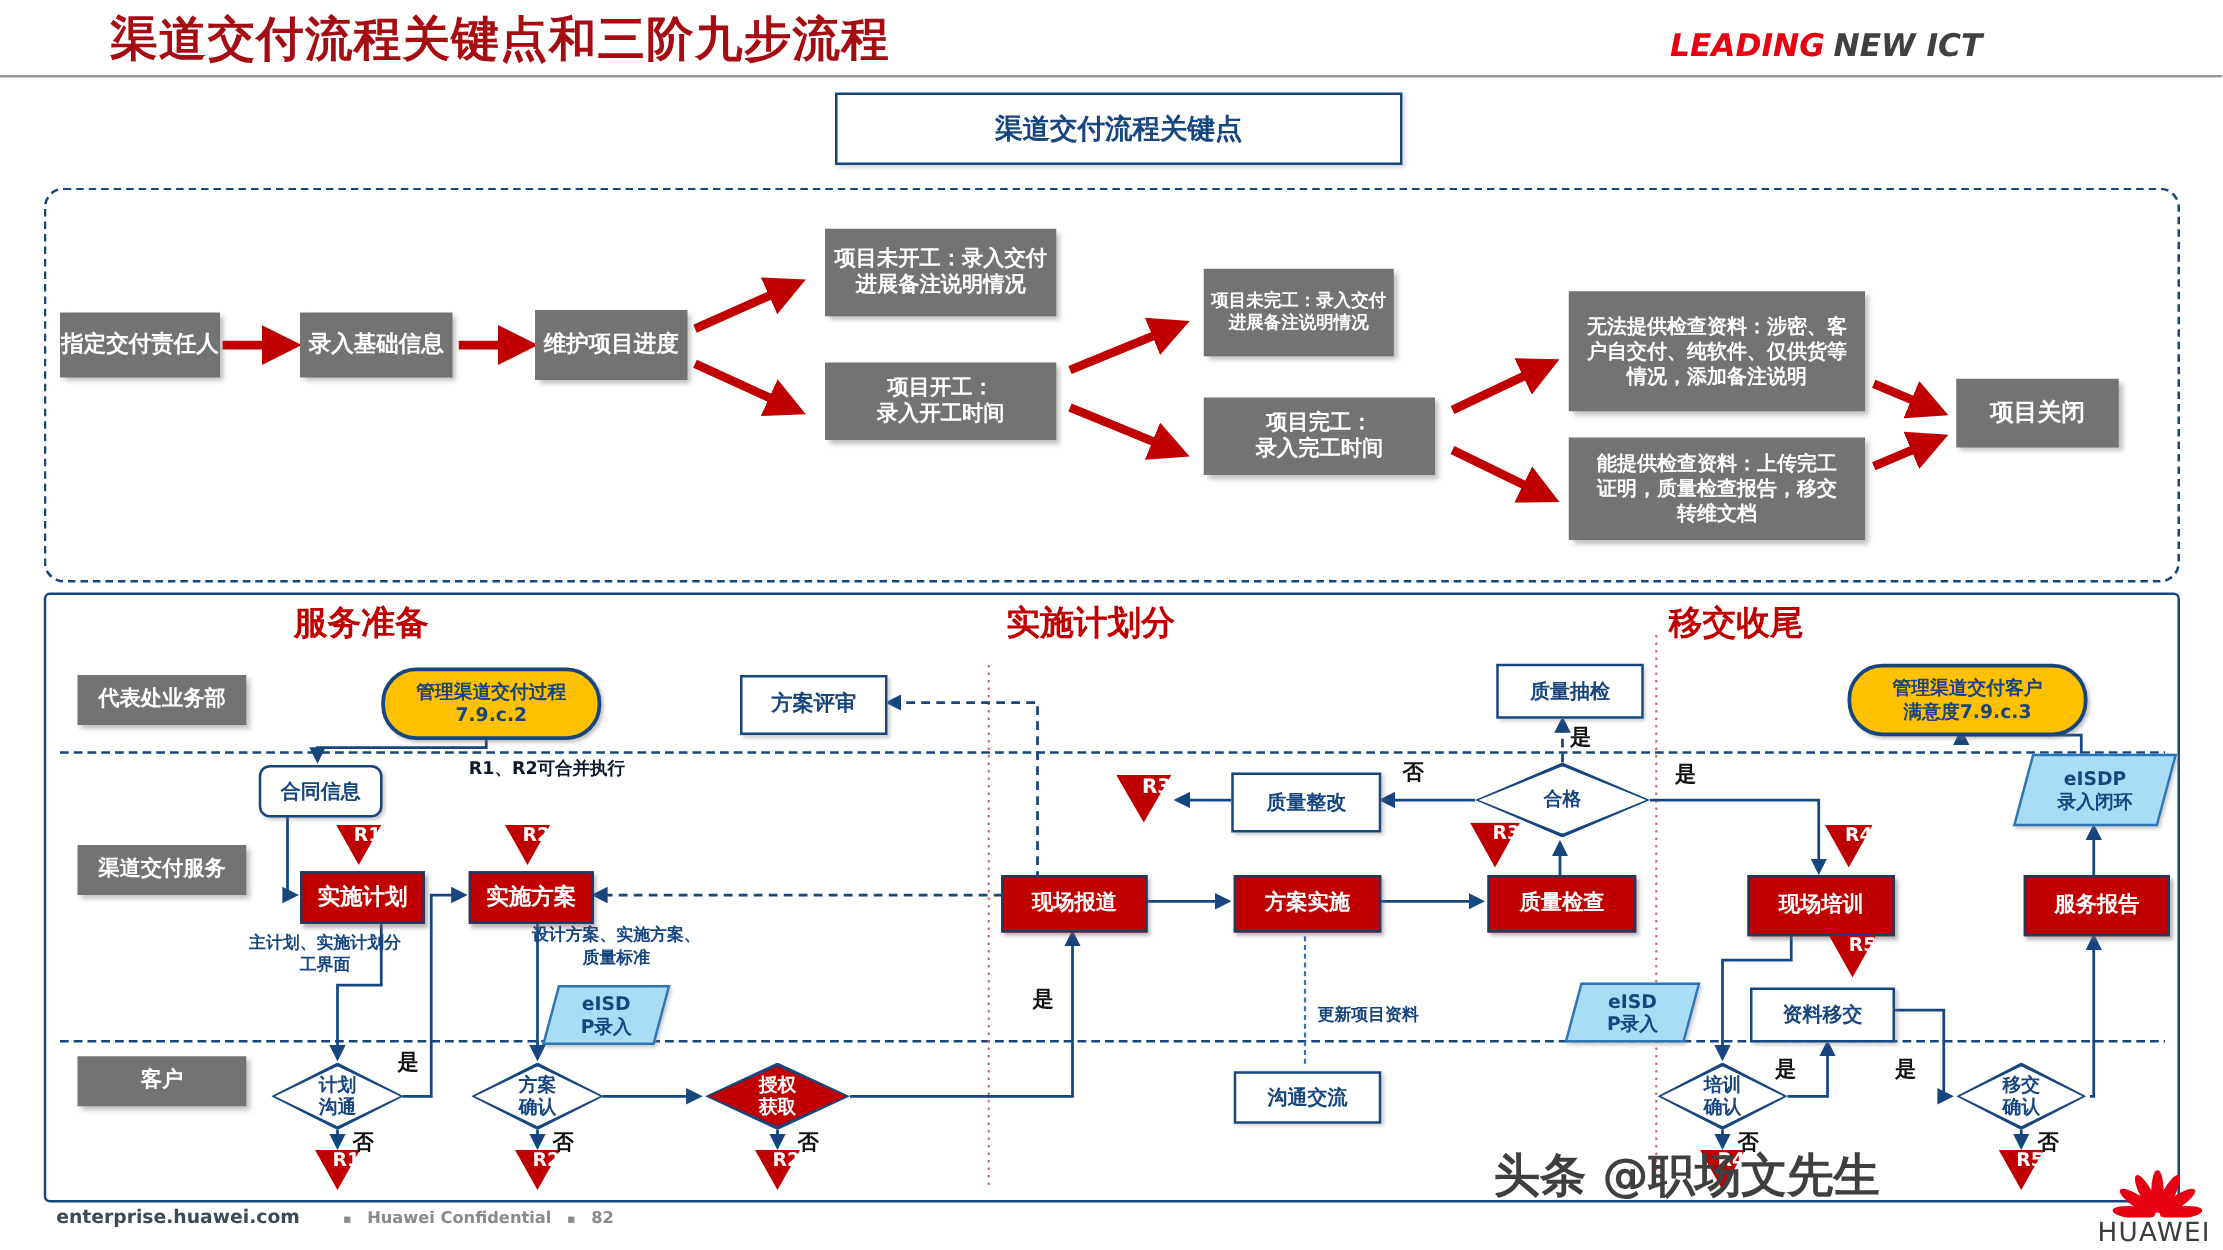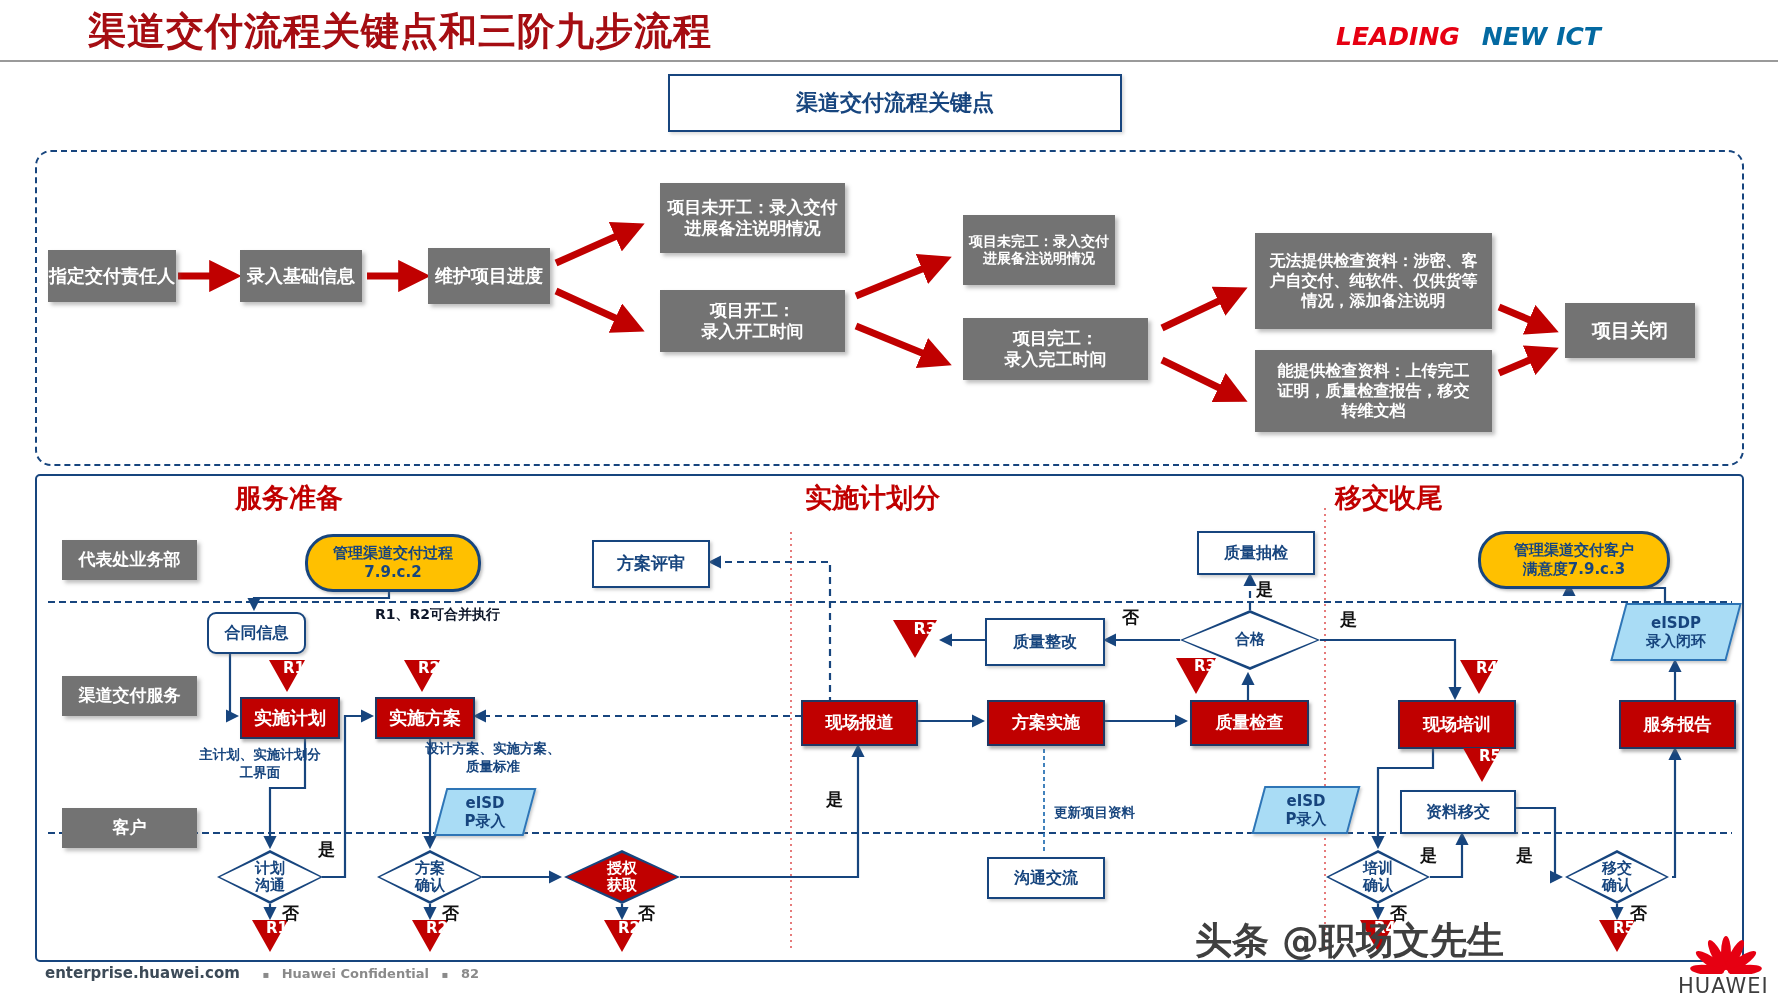--- a/index.html
+++ b/index.html
@@ -29,28 +29,28 @@
   .dia .t{position:absolute;inset:0;display:flex;align-items:center;justify-content:center;text-align:center;
           font-weight:bold;font-size:15px;color:#17457E;line-height:1.15}
   .dia.red .t{color:#fff}
   .note{position:absolute;color:#17457E;font-weight:bold;font-size:13.5px;text-align:center;line-height:1.3}
   .phase{position:absolute;color:#C00000;font-weight:bold;font-size:27px;text-align:left;width:250px}
   .yn{position:absolute;color:#111;font-weight:bold;font-size:17px}
   .title{position:absolute;left:88px;top:6px;font-size:38px;font-weight:bold;color:#A50D12;letter-spacing:1px}
   .hline{position:absolute;left:0;top:60px;width:1778px;height:2px;background:#9a9a9a}
   .logo{position:absolute;left:1336px;top:22px;font-size:25px;font-weight:bold;font-style:italic;white-space:nowrap}
   .logo .l1{color:#E60012}
-  .logo .l2{color:#0369a1;margin-left:22px}
+  .logo .l2{color:#404040;margin-left:7px}
   .kpbox{position:absolute;left:668px;top:74px;width:450px;height:54px;border:2.5px solid #17457E;border-radius:0;
          display:flex;align-items:center;justify-content:center;color:#17457E;font-size:22px;font-weight:bold;
          box-shadow:2px 2px 3px rgba(150,150,150,.35)}
   .dashbox{position:absolute;left:35px;top:150px;width:1705px;height:312px;border:2.5px dashed #17457E;border-radius:16px}
   .container{position:absolute;left:35px;top:474px;width:1705px;height:484px;border:2.5px solid #17457E;border-radius:5px;background:#fff}
   .footer{position:absolute;left:45px;top:964px;font-size:13px;color:#8a8a8a;font-weight:bold}
-  .footer .site{color:#3c4a57;font-size:15px;margin-right:10px}
+  .footer .site{color:#3c4a57;font-size:15px;margin-right:22px}
   .footer .sep{margin:0 8px;font-size:10px}
   .watermark{position:absolute;left:1195px;top:916px;font-size:37px;font-weight:bold;color:#3f3f3f;z-index:30;white-space:nowrap}
   .brandtxt{position:absolute;left:1678px;top:974px;font-size:21px;font-weight:normal;color:#3d3d3d;letter-spacing:1px;z-index:30}
   svg.layer{position:absolute;left:0;top:0;z-index:1}
   .node{z-index:2}
 </style>
 </head>
 <body>
 
 <div class="slide">
@@ -148,21 +148,21 @@
 证明，质量检查报告，移交
 转维文档</div>
   <div class="bx navybox node" style="left:1565px;top:303px;width:130px;height:55px;font-size:19px">项目关闭</div>
 
   <div class="phase node" style="left:235px;top:480px">服务准备</div>
   <div class="phase node" style="left:805px;top:480px">实施计划分</div>
   <div class="phase node" style="left:1335px;top:480px">移交收尾</div>
 
   <div class="bx navybox node" style="left:62px;top:540px;width:135px;height:40px;font-size:17px">代表处业务部</div>
   <div class="bx navybox node" style="left:62px;top:676px;width:135px;height:40px;font-size:17px">渠道交付服务</div>
-  <div class="bx navybox node" style="left:62px;top:808px;width:135px;height:40px;font-size:17px">客户</div>
+  <div class="bx navybox node" style="left:62px;top:845px;width:135px;height:40px;font-size:17px">客户</div>
 
   <div class="pill node pre" style="left:305px;top:534px;width:170px;height:52px">管理渠道交付过程
 7.9.c.2</div>
   <div class="bx whitebox node" style="left:592px;top:540px;width:114px;height:44px;font-size:17px">方案评审</div>
   <div class="bx whitebox node" style="left:207px;top:612px;width:95px;height:38px;font-size:16px;border-radius:9px;border-width:2.5px">合同信息</div>
   <div class="abs node" style="left:375px;top:606px;color:#0f172a;font-weight:bold;font-size:14px">R1、R2可合并执行</div>
   <div class="tri node" style="left:269px;top:660px;width:36px;height:32px">R1</div>
   <div class="tri node" style="left:404px;top:660px;width:36px;height:32px">R2</div>
   <div class="bx redbox node" style="left:240px;top:697px;width:96px;height:38px;font-size:18px">实施计划</div>
   <div class="bx redbox node" style="left:375px;top:697px;width:96px;height:38px;font-size:18px">实施方案</div>

